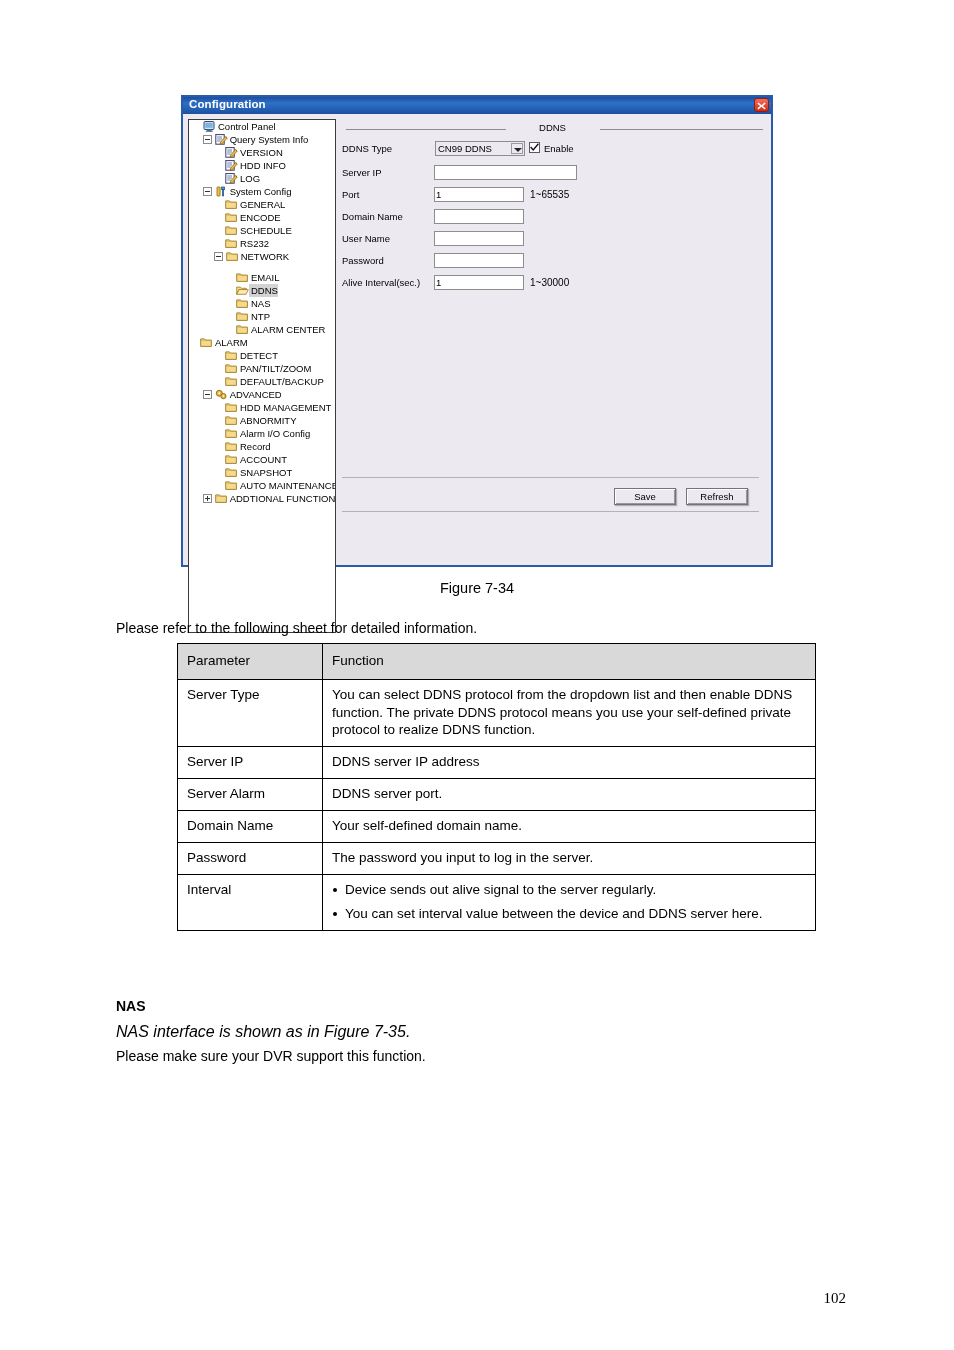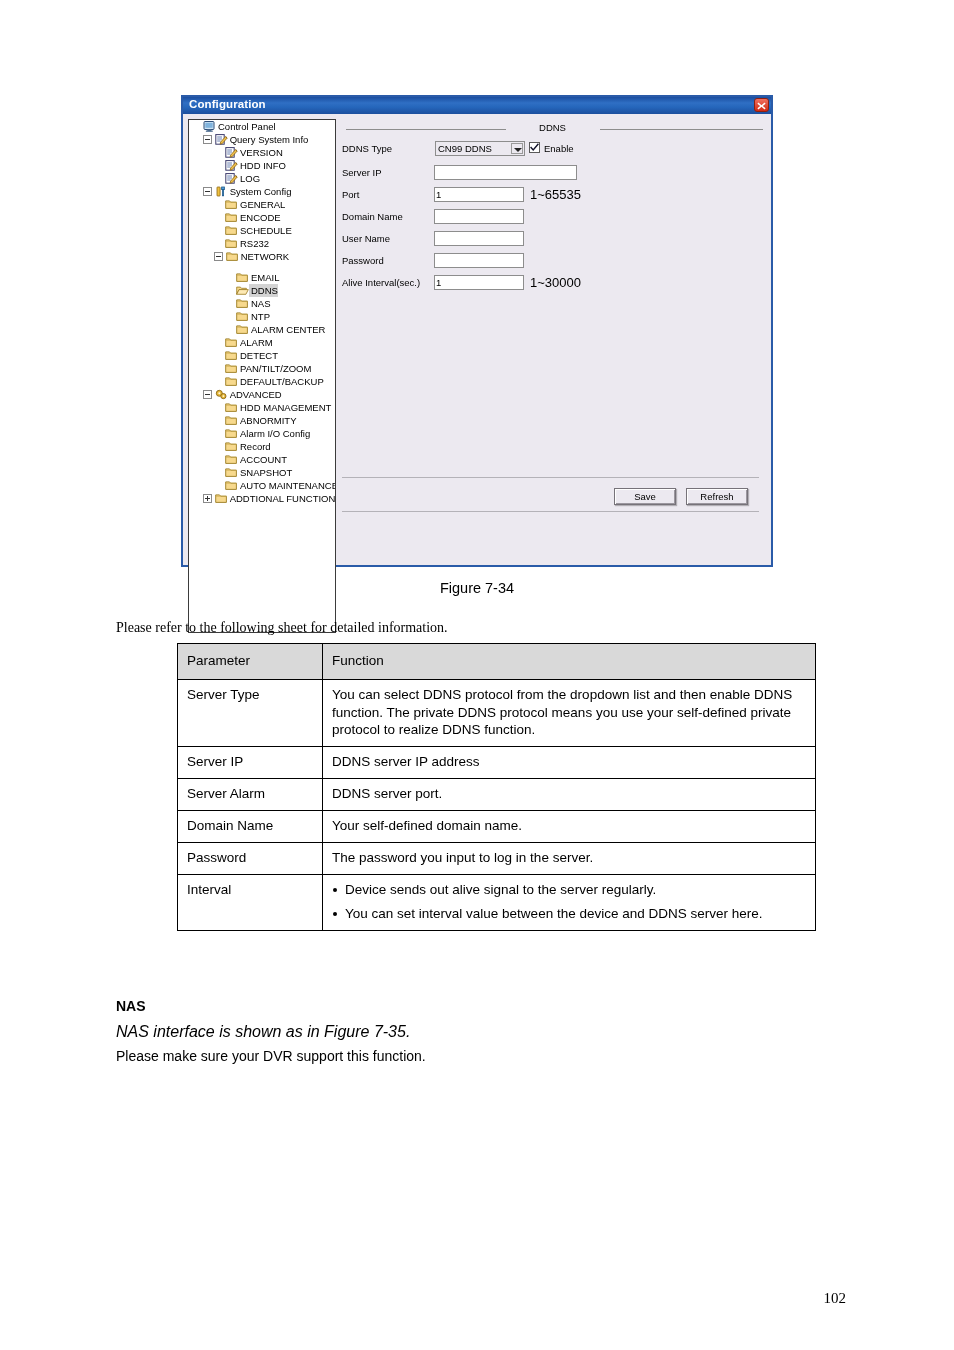--- a/index.html
+++ b/index.html
@@ -75,21 +75,21 @@
   .sechead .ln.r{left:258px;width:163px;}
 
   .frow{position:absolute;height:15px;}
   .flbl{position:absolute;left:0;top:0;font-size:9.5px;line-height:15px;white-space:nowrap;}
   .fin{
     position:absolute;background:#fff;border:1px solid #8d8d8d;
     box-sizing:border-box;font-size:9.5px;line-height:12px;
     font-family:"Liberation Sans", sans-serif;padding:0 1px;color:#000;
     outline:none;
   }
-  .fhint{position:absolute;font-size:13px;line-height:15px;white-space:nowrap;}
+  .fhint{position:absolute;font-size:10px;line-height:15px;white-space:nowrap;}
 
   .ddwrap{
     position:absolute;background:#ece9f0;border:1px solid #8d8d8d;
     box-sizing:border-box;height:15px;
   }
   .ddwrap .dtxt{position:absolute;left:2px;top:0;line-height:14px;font-size:9.5px;white-space:nowrap;}
   .ddwrap .darrow{
     position:absolute;right:1px;top:1px;width:12px;height:11px;
     background:#ece9f0;border:1px solid #9a9a9a;box-sizing:border-box;
   }
@@ -109,21 +109,21 @@
     box-shadow: inset 1px 1px 0 #ffffff, inset -1px -1px 0 #9a969e, 1px 1px 1px rgba(0,0,0,.25);
     font-size:9.5px;font-family:"Liberation Sans", sans-serif;
     text-align:center;line-height:15px;cursor:pointer;color:#000;
   }
 
   
   #figcap{
     position:absolute;left:0;right:0;top:580px;text-align:center;
     font-size:14.5px;font-family:"Liberation Sans", sans-serif;
   }
-  #intro{position:absolute;left:116px;top:620px;font-size:14px;font-family:Liberation Serif, serif;}
+  #intro{position:absolute;left:116px;top:620px;font-size:14px;}
   #tbl{
     position:absolute;left:157px;top:643px;width:639px;
     border-collapse:collapse;font-size:13.5px;margin-left:20px;
   }
   #tbl td{border:1px solid #000;padding:6px 7px 7px 9px;vertical-align:top;line-height:1.32;}
   #tbl tr.hdr td{background:#d9d9d9;padding:8px 7px 9px 9px;}
   #tbl td.c1{width:128px;}
   #tbl ul{margin:0;padding:0;list-style:none;}
   #tbl ul li{position:relative;padding-left:13px;margin-bottom:7px;}
   #tbl ul li:last-child{margin-bottom:0;}
@@ -222,21 +222,21 @@
             <path d="M0.7 3.2 H11.4" stroke="#c9a747" stroke-width="0.7"></path>
           </svg></span><span class="lbl">NAS</span></div>
       <div class="tnode" style="padding-left: 36px;"><span class="expspace"></span><span class="ico"><svg width="13" height="11" viewBox="0 0 13 11">
             <path d="M0.7 9.4 V1.9 H4.5 L5.7 3.2 H11.4 V9.4 Z" fill="#f7d98d" stroke="#9a7a1e" stroke-width="0.9"></path>
             <path d="M0.7 3.2 H11.4" stroke="#c9a747" stroke-width="0.7"></path>
           </svg></span><span class="lbl">NTP</span></div>
       <div class="tnode" style="padding-left: 36px;"><span class="expspace"></span><span class="ico"><svg width="13" height="11" viewBox="0 0 13 11">
             <path d="M0.7 9.4 V1.9 H4.5 L5.7 3.2 H11.4 V9.4 Z" fill="#f7d98d" stroke="#9a7a1e" stroke-width="0.9"></path>
             <path d="M0.7 3.2 H11.4" stroke="#c9a747" stroke-width="0.7"></path>
           </svg></span><span class="lbl">ALARM CENTER</span></div>
-      <div class="tnode" style="padding-left: 25px;"><span class="expspace"></span><span class="ico"><svg width="13" height="11" viewBox="0 0 13 11">
+      <div class="tnode" style=""><span class="expspace"></span><span class="ico"><svg width="13" height="11" viewBox="0 0 13 11">
             <path d="M0.7 9.4 V1.9 H4.5 L5.7 3.2 H11.4 V9.4 Z" fill="#f7d98d" stroke="#9a7a1e" stroke-width="0.9"></path>
             <path d="M0.7 3.2 H11.4" stroke="#c9a747" stroke-width="0.7"></path>
           </svg></span><span class="lbl">ALARM</span></div>
       <div class="tnode" style="padding-left: 25px;"><span class="expspace"></span><span class="ico"><svg width="13" height="11" viewBox="0 0 13 11">
             <path d="M0.7 9.4 V1.9 H4.5 L5.7 3.2 H11.4 V9.4 Z" fill="#f7d98d" stroke="#9a7a1e" stroke-width="0.9"></path>
             <path d="M0.7 3.2 H11.4" stroke="#c9a747" stroke-width="0.7"></path>
           </svg></span><span class="lbl">DETECT</span></div>
       <div class="tnode" style="padding-left: 25px;"><span class="expspace"></span><span class="ico"><svg width="13" height="11" viewBox="0 0 13 11">
             <path d="M0.7 9.4 V1.9 H4.5 L5.7 3.2 H11.4 V9.4 Z" fill="#f7d98d" stroke="#9a7a1e" stroke-width="0.9"></path>
             <path d="M0.7 3.2 H11.4" stroke="#c9a747" stroke-width="0.7"></path>

